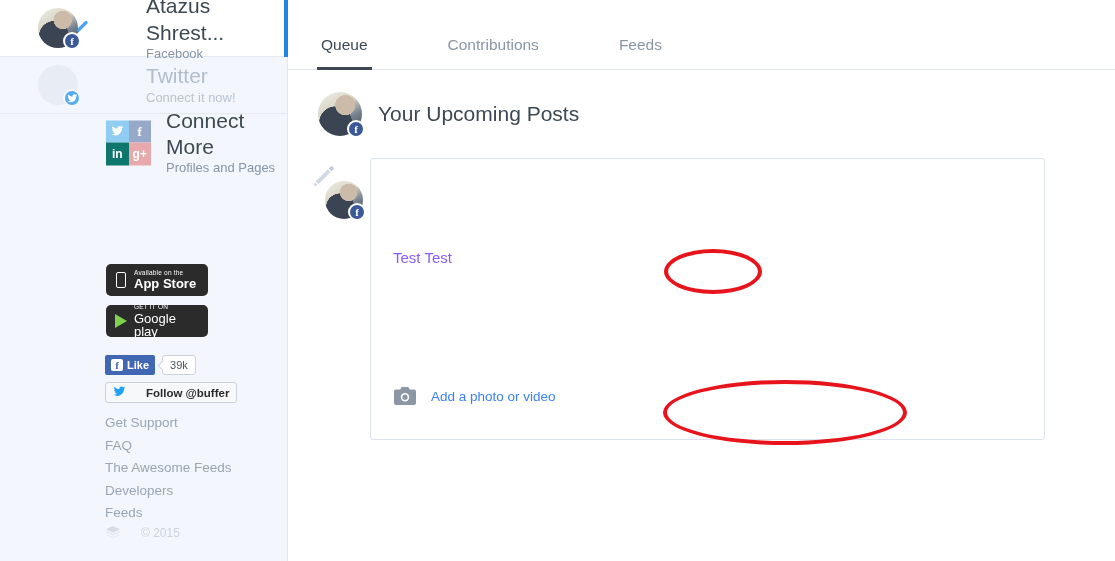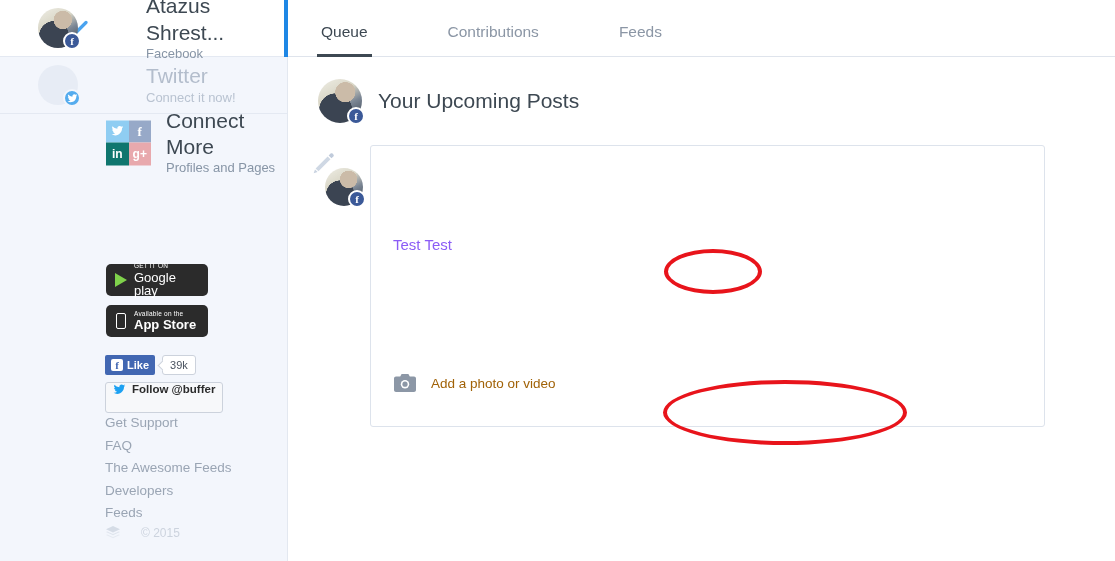--- a/index.html
+++ b/index.html
@@ -99,34 +99,34 @@
     height:20px; padding: 0 6px; border-radius:2px;
   }
   .fb-f { width:12px;height:12px;background:#fff;color:#4267b2;border-radius:2px;
     font-family:"Liberation Serif",serif;font-size:11px;line-height:12px;text-align:center;font-weight:bold;}
   .like-count { position:relative; margin-left:7px; height:20px; padding:0 7px;
     border:1px solid #ccd2dc; border-radius:3px; background:#fff;
     font-size:11px; color:#4a5360; line-height:18px; }
   .like-count:before { content:""; position:absolute; left:-4px; top:6px;
     width:6px;height:6px;background:#fff;border-left:1px solid #ccd2dc;
     border-bottom:1px solid #ccd2dc; transform: rotate(45deg); }
-  .tw-follow { display:inline-flex; gap:6px;
+  .tw-follow { display:inline-flex; align-items:center; gap:20px;
     border:1px solid #ccd2dc; border-radius:3px; background:#f7f8fa;
-    height:31px; padding:0 7px; font-size:11.5px; font-weight:bold; color:#2b2b2b; }
+    height:21px; padding:0 7px; font-size:11.5px; font-weight:bold; color:#2b2b2b; }
 
   .links { position: absolute; left: 105px; top: 412px; }
   .links a { display:block; font-size:13.5px; color:#9aa5b4; text-decoration:none;
              line-height: 22.5px; }
   .footer { position:absolute; left:105px; top:525px; display:flex; align-items:center; gap:20px; }
   .buffer-logo { width: 16px; height: 16px; }
   .copyright { font-size: 12px; color:#ccd3de; }
 
   
   .main { position:absolute; left:288px; top:0; right:0; bottom:0; background:#fff; }
-  .tabs { height: 57px; border-bottom: 1px solid #dfe4ec; display:flex; align-items:flex-end; padding-left: 29px; }
+  .tabs { height: 70px; border-bottom: 1px solid #dfe4ec; display:flex; align-items:flex-end; padding-left: 29px; }
   .tab { position:relative; font-size:15.5px; color:#8b96a5; padding: 0 4px 15px;
          margin-right: 72px; cursor:pointer; }
   .tab.active { color:#3d4852; }
   .tab.active:after { content:""; position:absolute; left:0; right:0; bottom:-1px;
          height:3px; background:#3d4852; }
 
   .page-head { display:flex; align-items:center; padding: 22px 0 0 30px; }
   .page-head .avatar-wrap { margin-left: 0; width:44px;height:44px;flex:0 0 44px; }
   .page-head .avatar { width:44px; height:44px; }
   .head-texts { margin-left: 16px; }
@@ -140,21 +140,21 @@
   .card {
     margin-left: 52px; width: 675px; min-height: 282px;
     border: 1px solid #dde3ec; border-radius: 3px; background:#fff;
     position: relative;
   }
   .card-avatar { position:absolute; left: 22px; top: 22px; width: 38px; height: 38px; }
   .card-avatar .avatar { width:38px;height:38px; }
   .card-text { position:absolute; left: 22px; top: 90px; font-size: 15px; color:#8b5cf6; }
   .card-photo { position:absolute; left: 22px; top: 228px; display:flex; align-items:center; gap: 14px; }
   .cam-icon { width: 24px; height: 18px; }
-  .photo-label { font-size: 13.5px; color:#a16207; }
+  .photo-label { font-size: 13.5px; color:#3b82f6; }
 
   
   .annot { position:absolute; border: 4.5px solid #e8141b; border-radius: 50%;
            pointer-events:none; }
   #annot-test  { left: 376px; top: 249px; width: 98px; height: 45px; }
   #annot-photo { left: 375px; top: 380px; width: 244px; height: 65px; }
 </style>
 </head>
 <body>
 
@@ -207,34 +207,34 @@
       </div>
       <div class="profile-texts">
         <div class="profile-name">Connect More</div>
         <div class="profile-net">Profiles and Pages</div>
       </div>
     </div>
 
     <div class="store-badges">
       <a class="badge">
         <span class="glyph">
+          <span class="phone-icon"></span>
+        </span>
+        <span class="txt">
+          <span class="small">Available on the</span>
+          <span class="big">App Store</span>
+        </span>
+      </a>
+      <a class="badge">
+        <span class="glyph">
           <span class="play-tri"></span>
         </span>
         <span class="txt">
           <span class="small">GET IT ON</span>
           <span class="big gp">Google play</span>
-        </span>
-      </a>
-      <a class="badge">
-        <span class="glyph">
-          <span class="phone-icon"></span>
-        </span>
-        <span class="txt">
-          <span class="small">Available on the</span>
-          <span class="big">App Store</span>
         </span>
       </a>
     </div>
 
     <div class="social-btns">
       <div class="like-row">
         <span class="fb-like">
           <span class="fb-f">f</span>
           <span>Like</span>
         </span>

